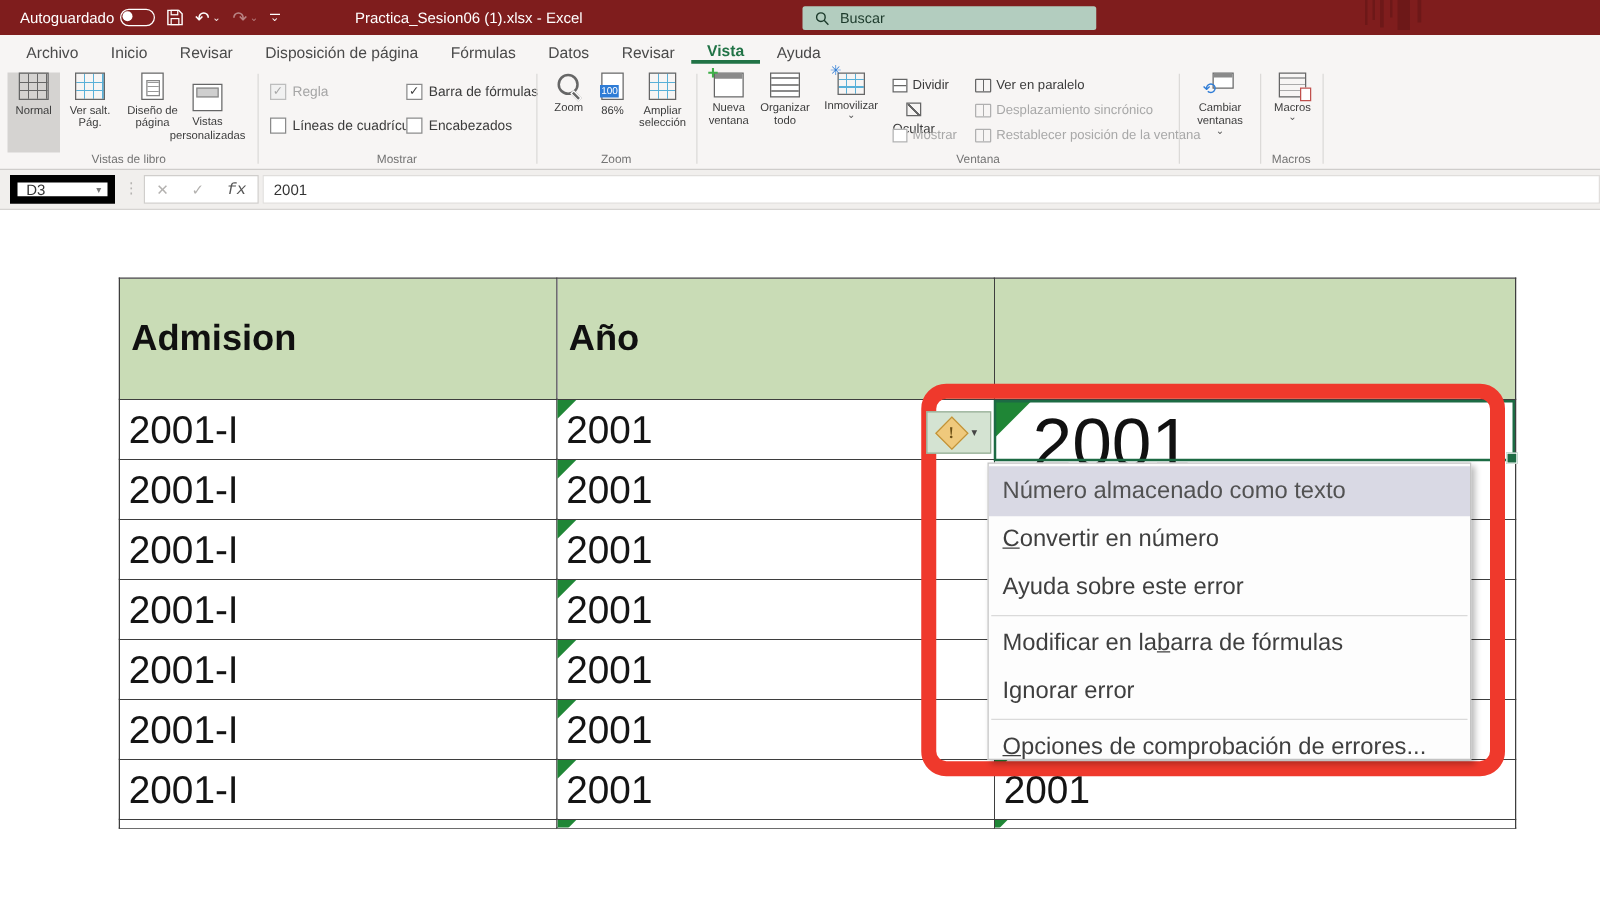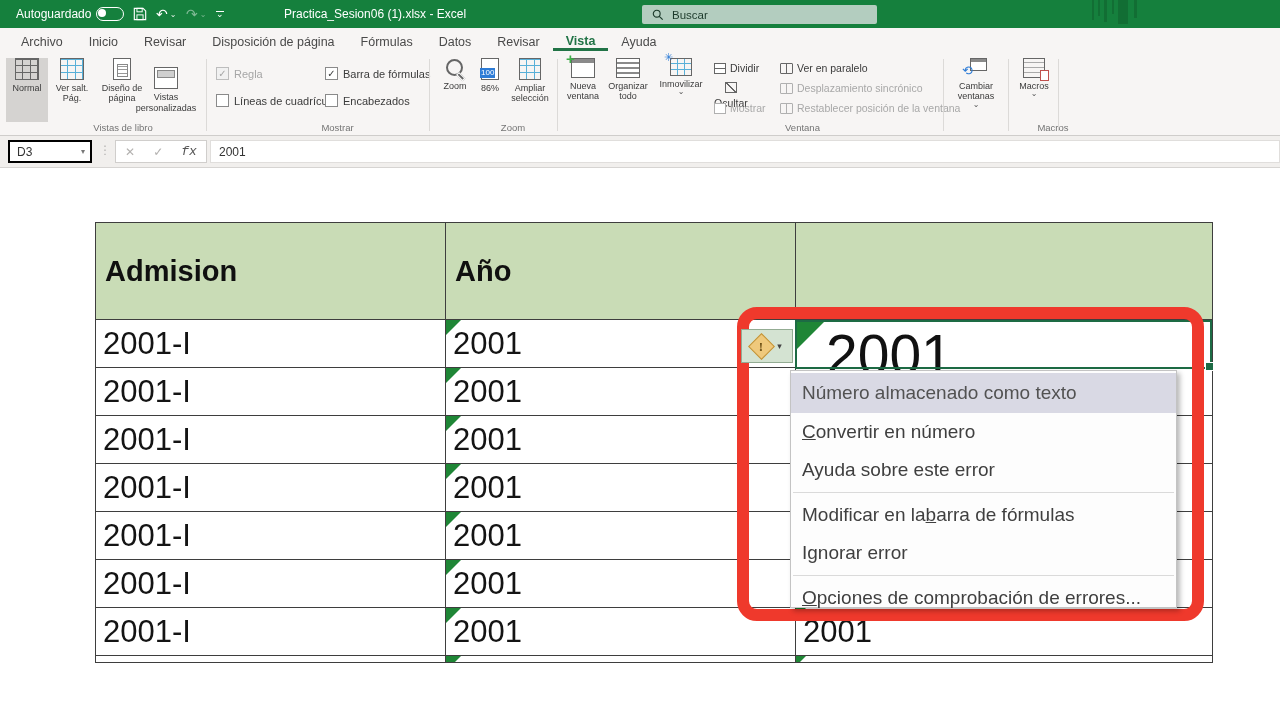--- a/index.html
+++ b/index.html
@@ -1,41 +1,41 @@
 <!DOCTYPE html>
 <html><head>
 <meta charset="utf-8">
 <style>
   html,body{margin:0;padding:0;background:#e8e8e8;}
   .screen{position:relative;width:1280px;height:720px;background:#fff;overflow:hidden;
           font-family:"Liberation Sans",sans-serif;-webkit-font-smoothing:antialiased;}
 
   
-  .titlebar{position:absolute;left:0;top:0;width:1280px;height:32px;background:#15803d;color:#fff;}
+  .titlebar{position:absolute;left:0;top:0;width:1280px;height:32px;background:#7f1d1d;color:#fff;}
   .tb-item{position:absolute;top:0;height:28px;display:flex;align-items:center;font-size:12px;color:#fff;}
   .toggle{width:26px;height:12px;border:1px solid #fff;border-radius:7px;position:relative;}
   .toggle .knob{position:absolute;left:1px;top:1px;width:8px;height:8px;border-radius:50%;background:#fff;}
   .tb-ic{font-size:14px;line-height:28px;}
   .dim{opacity:.45;}
   .tinycaret{font-size:8px;margin-left:2px;opacity:.9;}
   .searchbox{position:absolute;left:642px;top:5px;width:235px;height:19px;background:#b3cdbf;border-radius:2px;
              display:flex;align-items:center;gap:8px;padding-left:10px;box-sizing:border-box;
              font-size:11.5px;color:#1c3a2b;}
   .stripe{position:absolute;top:0;background:rgba(0,0,0,.14);}
 
   
   .tabsrow{position:absolute;left:0;top:28px;width:1280px;height:28px;background:#f7f5f4;display:flex;
            align-items:center;padding-left:8px;box-sizing:border-box;}
   .tab{padding:0 13px;font-size:12.5px;color:#4a4a4a;display:flex;align-items:center;}
   .tab.active{color:#217346;font-weight:700;border-bottom:3px solid #217346;}
 
   
   .ribbon{position:absolute;left:0;top:56px;width:1280px;height:80px;background:#f7f5f4;border-bottom:1px solid #cfcdcb;box-sizing:border-box;}
   .vsep{position:absolute;top:3px;width:1px;height:72px;background:#dcdad8;}
-  .grp-label{position:absolute;top:66px;font-size:9.5px;color:#747474;text-align:center;margin-left:20px;}
+  .grp-label{position:absolute;top:66px;font-size:9.5px;color:#747474;text-align:center;}
   .bigbtn{position:absolute;top:2px;height:64px;display:flex;flex-direction:column;align-items:center;
           font-size:9px;color:#3b3b3b;text-align:center;line-height:1.15;cursor:default;}
   .bigbtn .lbl{margin-top:3px;}
   .bigbtn.sel{background:#d5d3d1;}
   .caret{font-size:8px;color:#555;line-height:6px;}
   .chk{position:absolute;display:flex;align-items:center;gap:5px;font-size:11px;color:#3b3b3b;white-space:nowrap;}
   .box{width:11px;height:11px;border:1px solid #8a8a8a;background:#fff;font-size:10px;line-height:11px;text-align:center;color:#3b3b3b;flex:none;}
   .chk.disabled{color:#a6a6a6;}
   .chk.disabled .box{border-color:#bdbdbd;background:#f1f1f1;color:#a6a6a6;}
   .smallbtn{position:absolute;display:flex;align-items:center;gap:4px;font-size:10.5px;color:#3b3b3b;white-space:nowrap;}
@@ -78,21 +78,21 @@
   .ic-switch{width:24px;height:20px;position:relative;}
   .ic-switch .w1{position:absolute;left:6px;top:0;width:17px;height:13px;border:1.5px solid #666;box-sizing:border-box;background:#fff;}
   .ic-switch .w1:before{content:"";position:absolute;left:0;right:0;top:0;height:3px;background:#8a8a8a;}
   .ic-switch .arr{position:absolute;left:-2px;top:6px;color:#2e7cd6;font-size:13px;}
   .ic-macro{width:22px;height:20px;border:1.5px solid #666;box-sizing:border-box;position:relative;background:
      repeating-linear-gradient(0deg,transparent 0 4px,#aaa 4px 5px);}
   .ic-macro .scroll{position:absolute;right:-5px;bottom:-4px;width:9px;height:11px;border:1.5px solid #c0504d;background:#fff;box-sizing:border-box;}
 
   
   .fbar{position:absolute;left:0;top:136px;width:1280px;height:32px;background:#f1efed;border-bottom:1px solid #d6d4d2;box-sizing:border-box;}
-  .namebox{position:absolute;left:8px;top:4px;width:84px;height:23px;background:#fff;border:2px solid #000000;
+  .namebox{position:absolute;left:8px;top:4px;width:84px;height:23px;background:#fff;border:6px solid #000000;
            box-sizing:border-box;font-size:12px;color:#333;display:flex;align-items:center;padding-left:7px;}
   .namebox .dd{margin-left:auto;margin-right:5px;font-size:8px;color:#777;}
   .fdots{position:absolute;left:99px;top:7px;color:#b5b3b1;font-size:12px;}
   .fbtns{position:absolute;left:115px;top:4px;width:92px;height:23px;background:#fff;border:1px solid #d0cecc;
          box-sizing:border-box;display:flex;align-items:center;justify-content:space-around;}
   .fbtns .x,.fbtns .ok{color:#b3b1af;font-size:12px;}
   .fbtns .fx{font-family:Liberation Mono, monospace;font-style:italic;font-size:13px;color:#555;}
   .finput{position:absolute;left:210px;top:4px;right:0;height:23px;background:#fff;border:1px solid #e0dedc;
           box-sizing:border-box;font-size:12px;color:#333;display:flex;align-items:center;padding-left:8px;}
 

